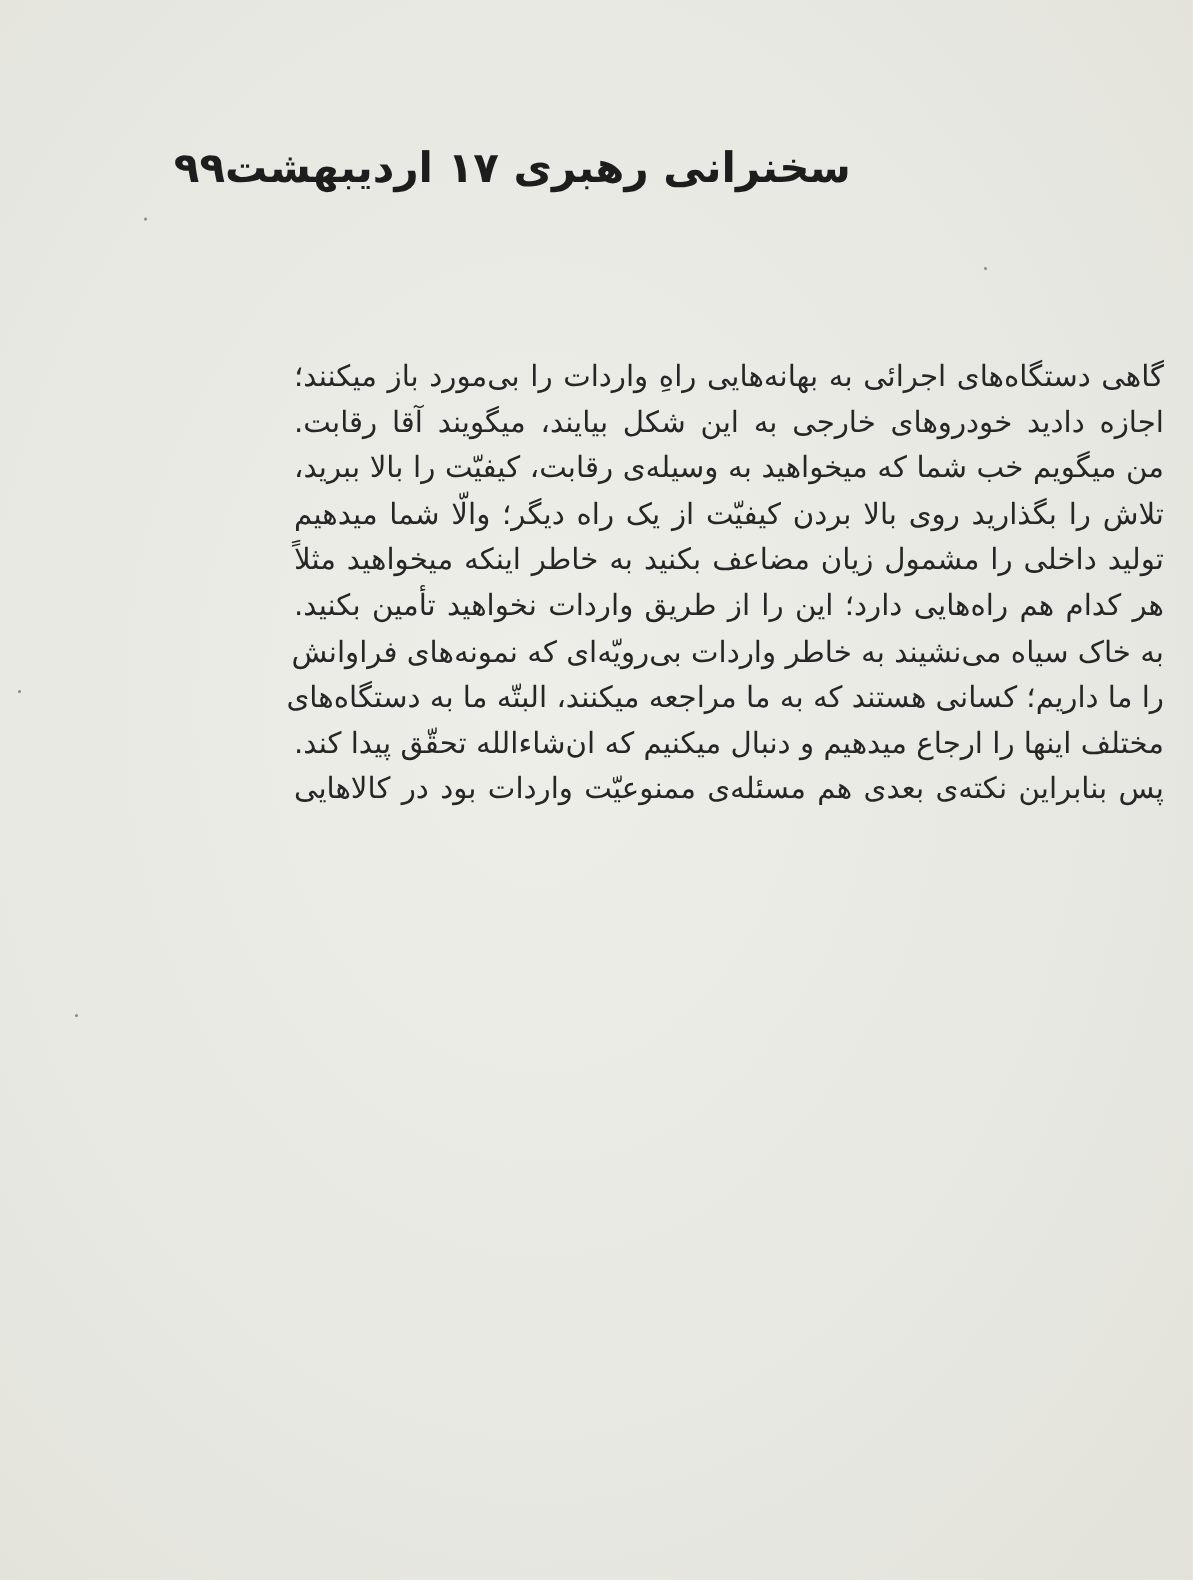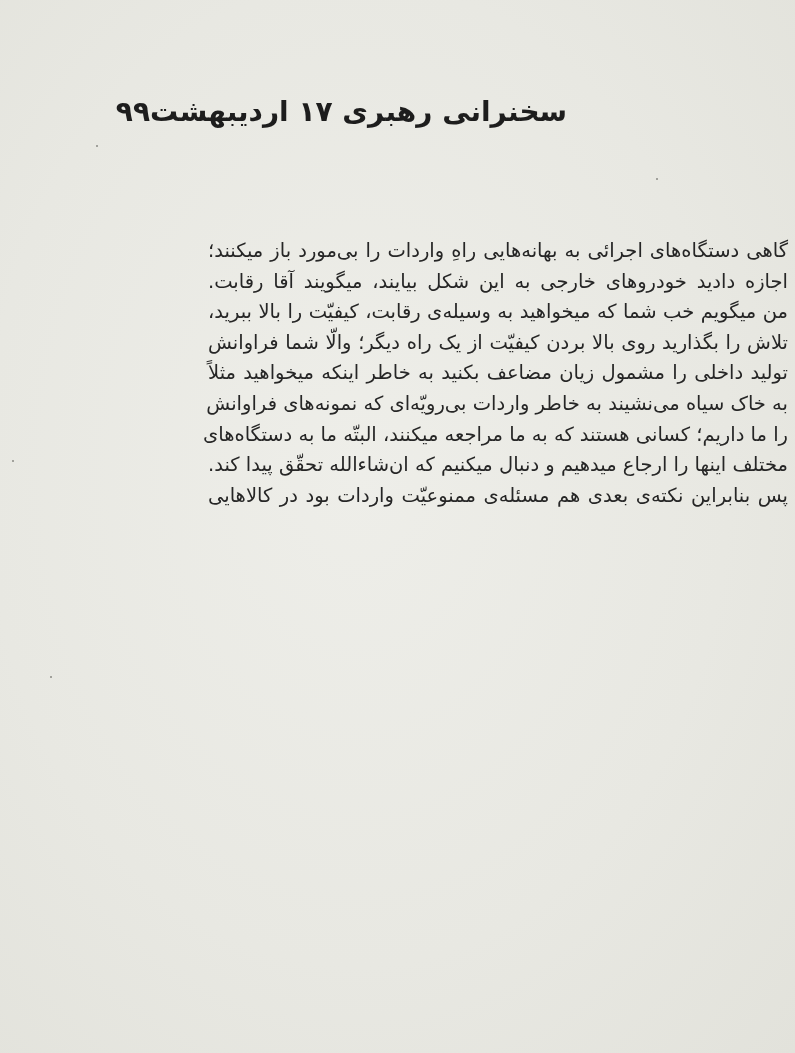--- a/index.html
+++ b/index.html
@@ -29,21 +29,21 @@
       direction: rtl;
       font-family: "DejaVu Sans", sans-serif;
       font-weight: bold;
       font-size: 28px;
       color: #1d1d1d;
       letter-spacing: 0;
     }
     .body-text {
       position: absolute;
       top: 236px;
-      left: 208px;
+      left: 196px;
       width: 580px;
       direction: rtl;
       text-align: right;
       font-family: "DejaVu Sans", sans-serif;
       font-size: 19.5px;
       line-height: 30.6px;
       color: #262626;
     }
     .line {
       display: block;
@@ -66,22 +66,23 @@
 <body>
 
 <div class="page">
 
   <h1 class="title">سخنرانی رهبری ۱۷ اردیبهشت۹۹</h1>
 
   <div class="body-text">
     <span class="line">گاهی دستگاه‌های اجرائی به بهانه‌هایی راهِ واردات را بی‌مورد باز میکنند؛</span>
     <span class="line">اجازه دادید خودروهای خارجی به این شکل بیایند، میگویند آقا رقابت.</span>
     <span class="line">من میگویم خب شما که میخواهید به وسیله‌ی رقابت، کیفیّت را بالا ببرید،</span>
-    <span class="line">تلاش را بگذارید روی بالا بردن کیفیّت از یک راه دیگر؛ والّا شما فراوانش</span>
+    <span class="line">تلاش را بگذارید روی بالا بردن کیفیّت از یک راه دیگر؛ والّا شما میدهیم</span>
     <span class="line">تولید داخلی را مشمول زیان مضاعف بکنید به خاطر اینکه میخواهید مثلاً</span>
+    <span class="line">هر کدام هم راه‌هایی دارد؛ این را از طریق واردات نخواهید تأمین بکنید.</span>
     <span class="line">به خاک سیاه می‌نشیند به خاطر واردات بی‌رویّه‌ای که نمونه‌های فراوانش</span>
     <span class="line">را ما داریم؛ کسانی هستند که به ما مراجعه میکنند، البتّه ما به دستگاه‌های</span>
     <span class="line">مختلف اینها را ارجاع میدهیم و دنبال میکنیم که ان‌شاءالله تحقّق پیدا کند.</span>
     <span class="line">پس بنابراین نکته‌ی بعدی هم مسئله‌ی ممنوعیّت واردات بود در کالاهایی</span>
   </div>
 
   <span class="speck" style="left:96px;top:145px;"></span>
   <span class="speck" style="left:656px;top:178px;"></span>
   <span class="speck" style="left:12px;top:460px;"></span>
   <span class="speck" style="left:50px;top:676px;"></span>

